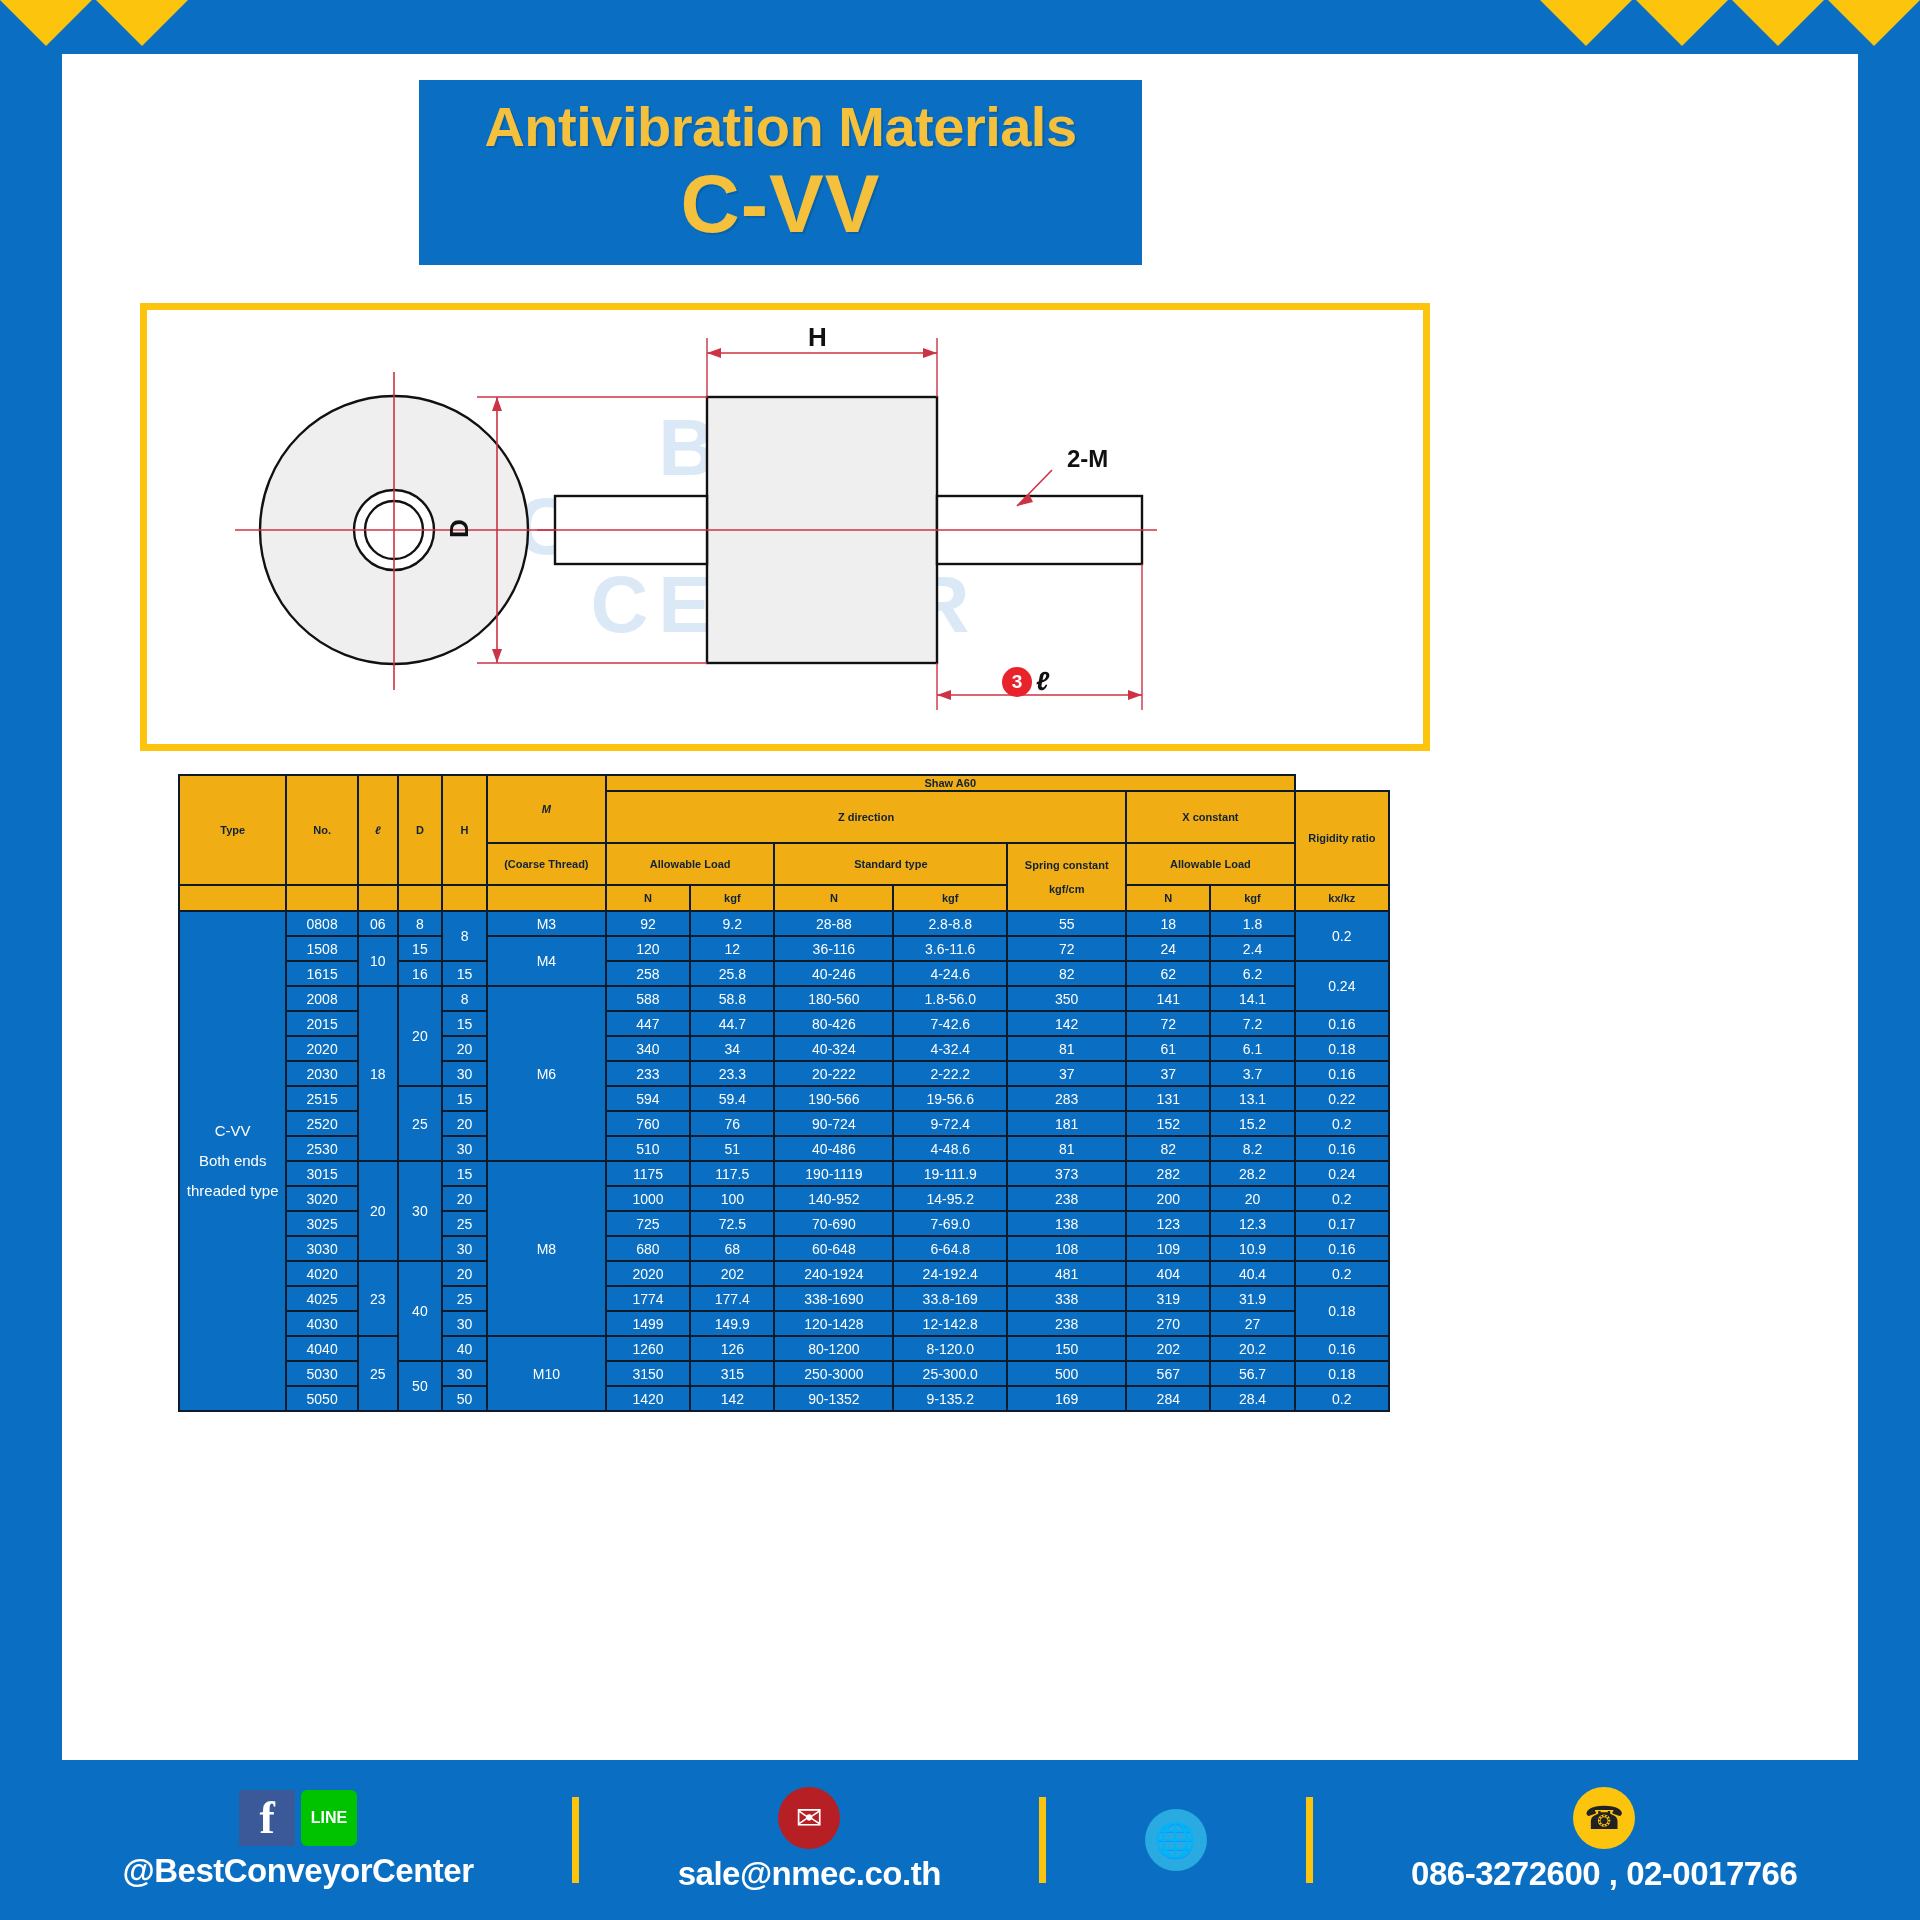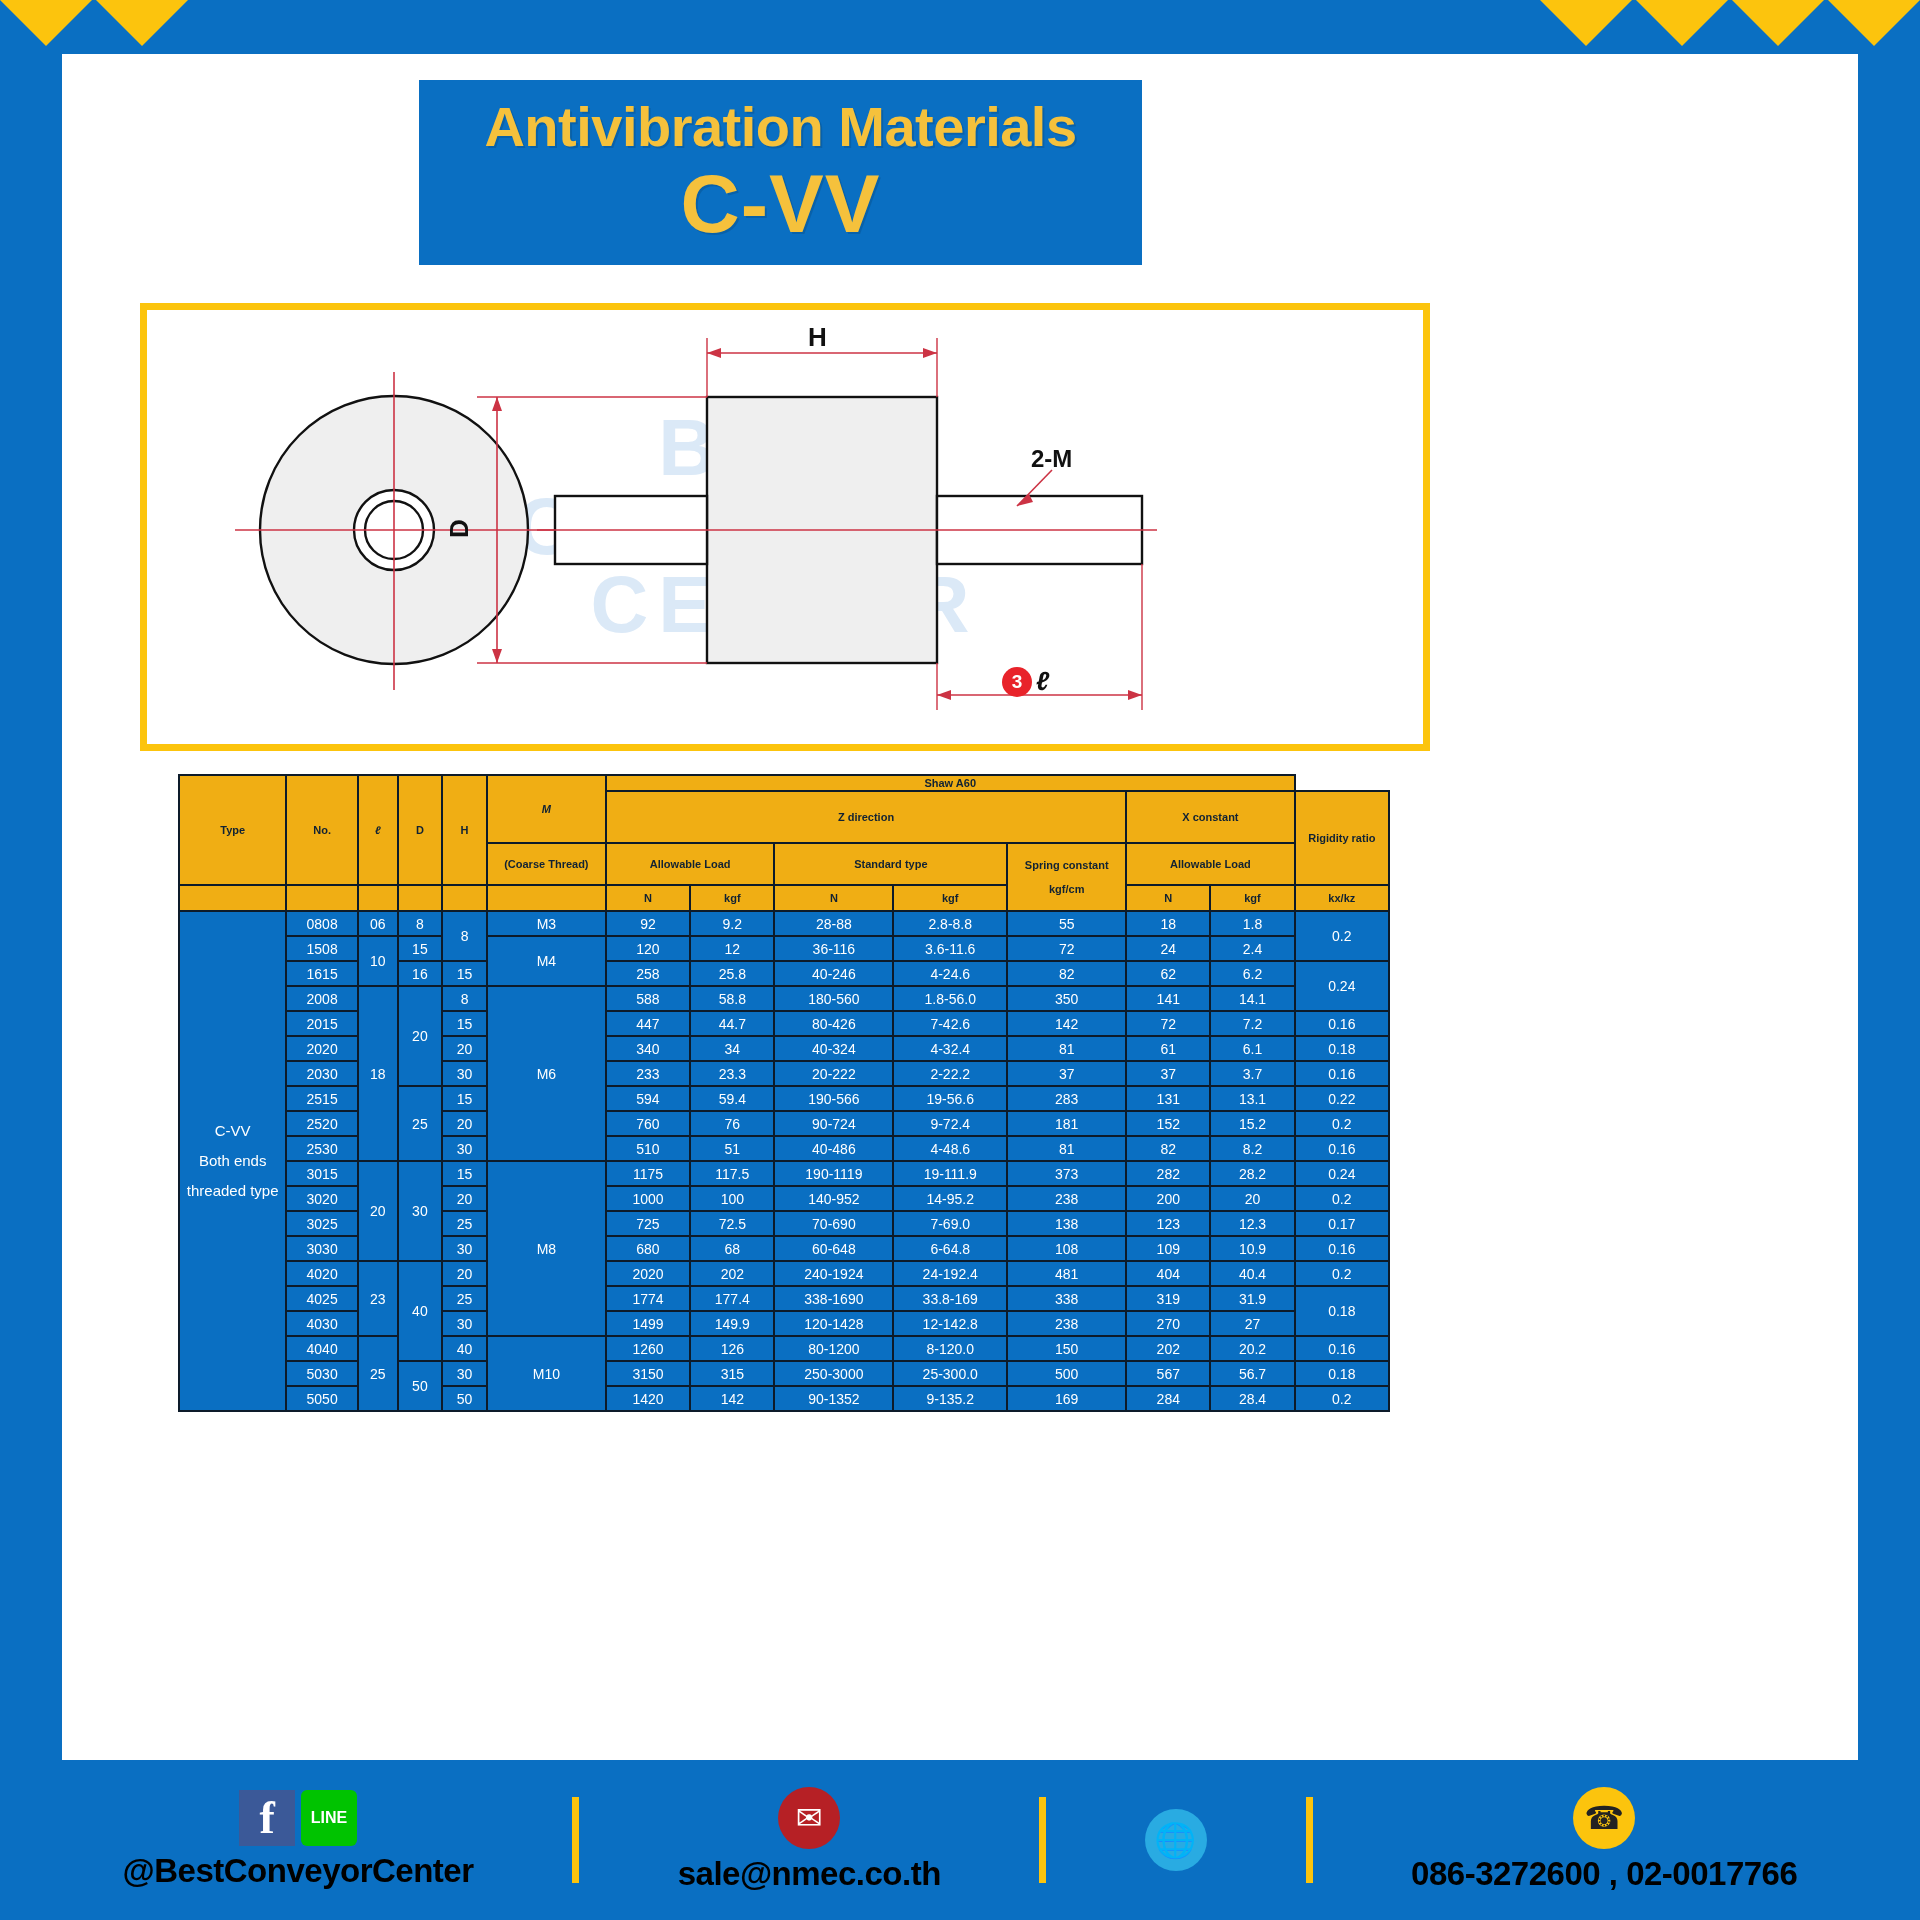--- a/index.html
+++ b/index.html
@@ -91,21 +91,21 @@
   
   .footer {
     position: absolute; left: 0; bottom: 0;
     width: 1920px; height: 160px;
     background: #0a6fc2;
     display: flex; align-items: center; justify-content: space-evenly;
     padding: 0 24px;
   }
   .fgroup { display: flex; flex-direction: column; align-items: center; gap: 6px; }
   .ficons { display: flex; gap: 6px; align-items: center; }
-  .ftext { color: #000000; font-size: 33px; font-weight: bold; letter-spacing: -.5px; }
+  .ftext { color: #ffffff; font-size: 33px; font-weight: bold; letter-spacing: -.5px; }
   .vbar { width: 7px; height: 86px; background: #fcc40d; }
 
   .ico { display: inline-flex; align-items: center; justify-content: center; }
   .ico-fb { width: 56px; height: 56px; background: #3b5998; color: #fff;
             font-size: 46px; font-weight: bold; font-family: "Liberation Serif", serif; line-height: 1; }
   .ico-line { width: 56px; height: 56px; background: #00c300; color: #fff;
               border-radius: 6px; font-size: 16px; font-weight: bold; }
   .ico-mail { width: 62px; height: 62px; border-radius: 50%; background: #b62025; color: #fff; font-size: 32px; }
   .ico-web { width: 62px; height: 62px; border-radius: 50%; background: #29abe2; color: #fff; font-size: 34px; }
   .ico-tel { width: 62px; height: 62px; border-radius: 50%; background: #fcc40d; color: #222; font-size: 32px; }
@@ -179,21 +179,21 @@
 
         <line x1="790" y1="353" x2="790" y2="400" stroke="#cc3344" stroke-width="1.4"></line>
         <line x1="995" y1="254" x2="995" y2="400" stroke="#cc3344" stroke-width="1.4"></line>
         <line x1="790" y1="385" x2="995" y2="385" stroke="#cc3344" stroke-width="1.6"></line>
         <polygon points="790,385 804,380 804,390" fill="#cc3344"></polygon>
         <polygon points="995,385 981,380 981,390" fill="#cc3344"></polygon>
       </svg>
 
       <div style="position:absolute;left:661px;top:12px;font-size:26px;font-weight:bold;color:#111">H</div>
       <div style="position:absolute;left:303px;top:203px;font-size:26px;font-weight:bold;color:#111;transform:rotate(-90deg)">D</div>
-      <div style="position:absolute;left:884px;top:135px;font-size:24px;font-weight:bold;color:#111">2-M</div>
+      <div style="position:absolute;left:920px;top:135px;font-size:24px;font-weight:bold;color:#111">2-M</div>
       <div style="position:absolute;left:855px;top:356px;display:flex;align-items:center;gap:4px">
         <span class="badge3">3</span>
         <span style="font-size:26px;font-weight:bold;font-style:italic;color:#111">ℓ</span>
       </div>
     </div>
 
     <table class="spec-table">
       <thead>
         <tr>
           <th rowspan="3" style="width:108px">Type</th>

